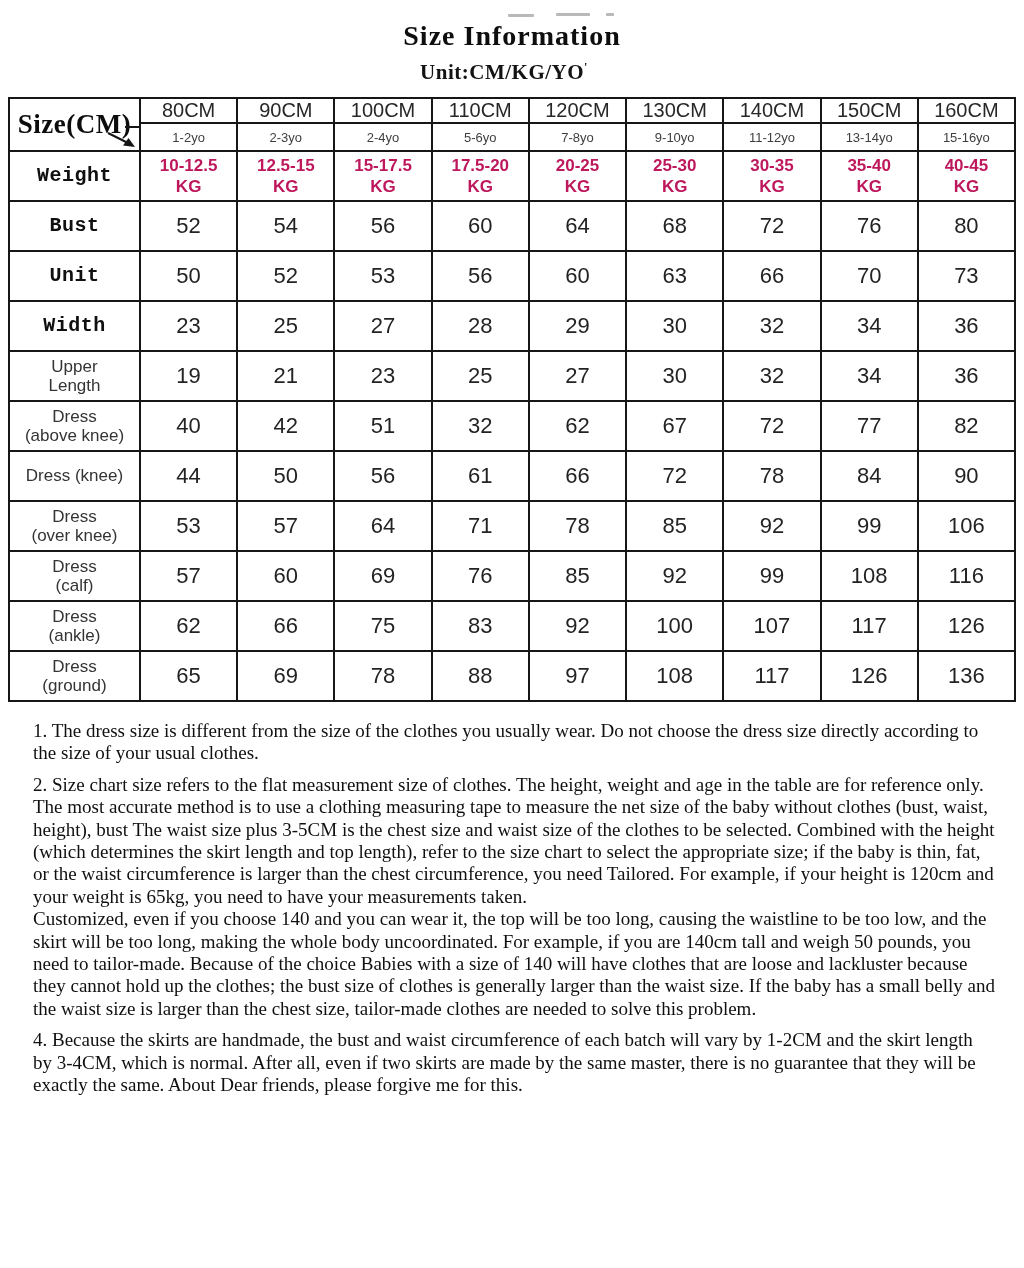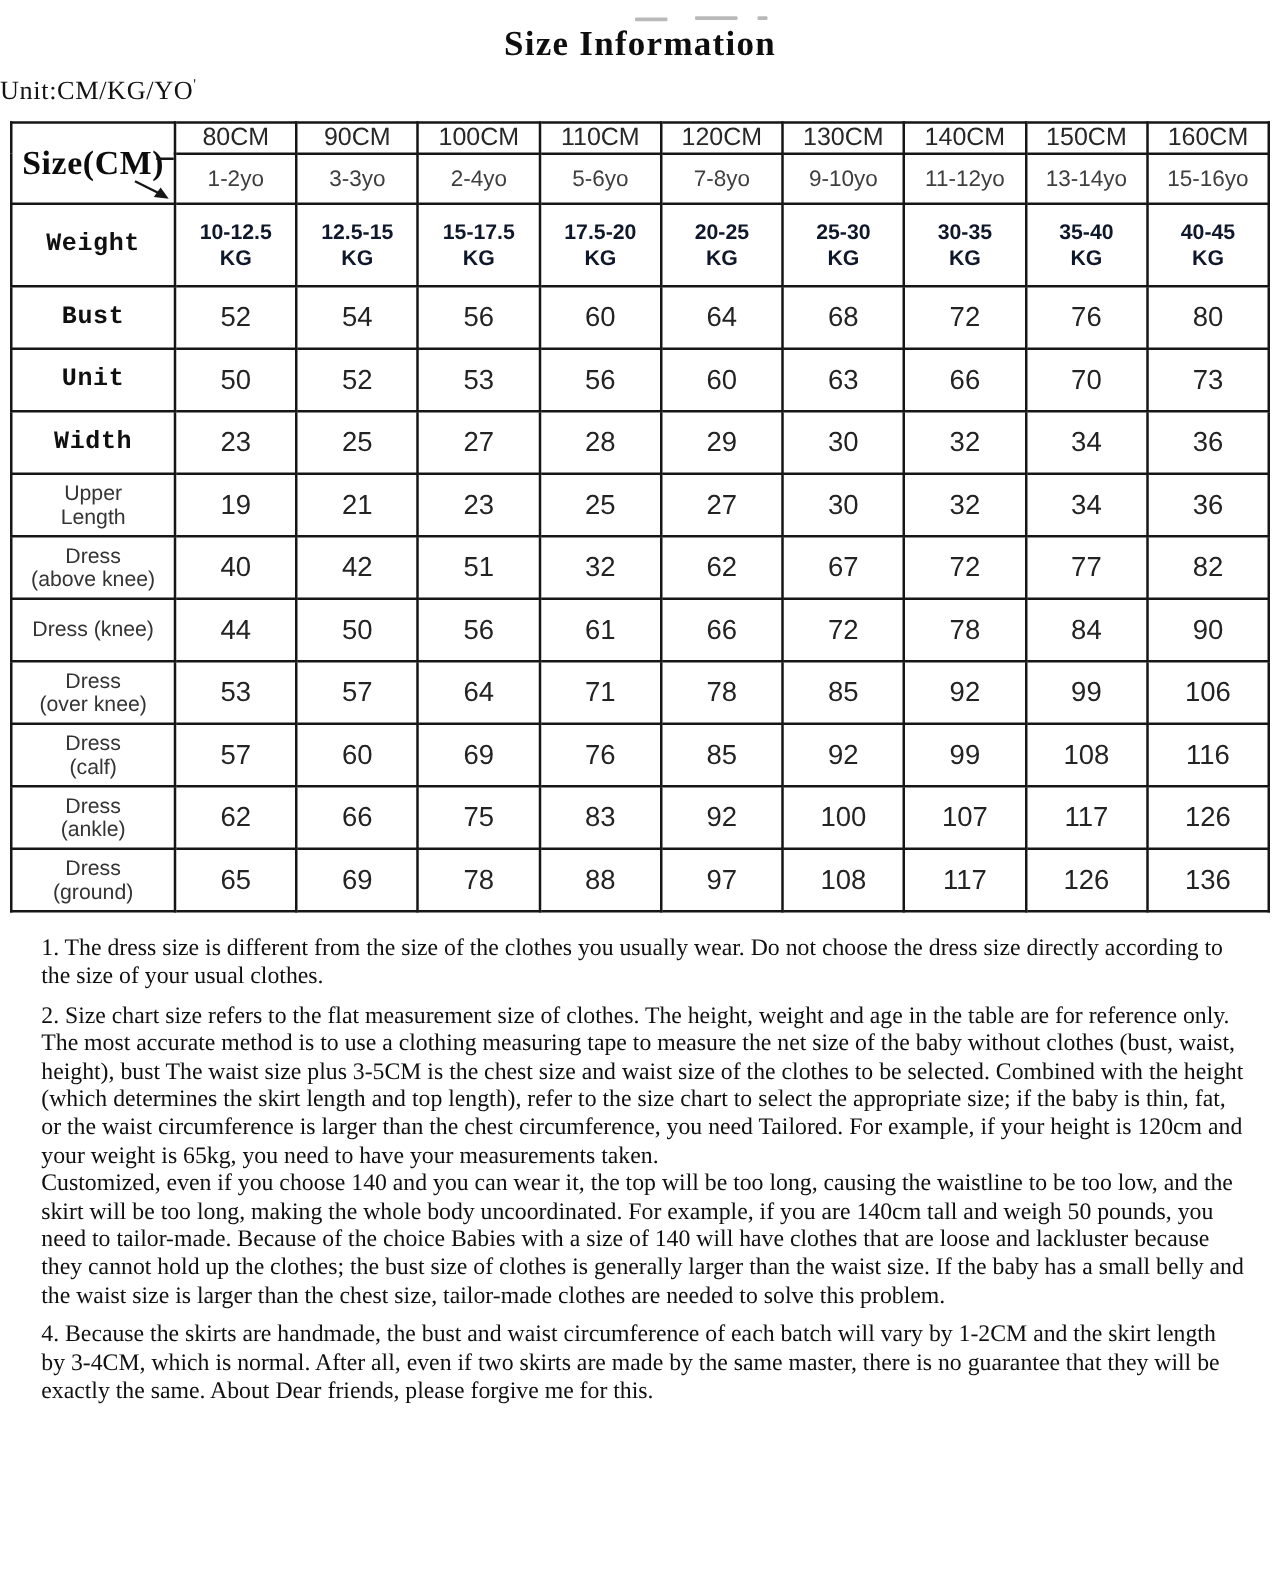--- a/index.html
+++ b/index.html
@@ -12,22 +12,22 @@
   .artifact.a1 { left: 508px; top: 14px; width: 26px; }
   .artifact.a2 { left: 556px; top: 13px; width: 34px; }
   .artifact.a3 { left: 606px; top: 13px; width: 8px; }
 
   .title {
     font-family: "Liberation Serif", serif; font-weight: bold;
     font-size: 28px; letter-spacing: 1px; text-align: center;
     margin-top: 20px; color: #0e0e0e;
   }
   .unit-line {
-    text-align: left; padding-right: 16px; margin-top: 8px;
-    font-family: "Liberation Serif", serif; font-weight: normal;
+    text-align: center; padding-right: 16px; margin-top: 8px;
+    font-family: "Liberation Serif", serif; font-weight: bold;
     font-size: 21px; color: #131313; letter-spacing: .5px;
   }
   .unit-line sup { font-size: 12px; }
 
   table.size-table {
     border-collapse: collapse; table-layout: fixed;
     width: 1008px; margin: 12px 8px 0 8px;
   }
   .size-table td {
     border: 2px solid #161616; text-align: center; vertical-align: middle;
@@ -35,22 +35,22 @@
   }
   .corner-cell { position: relative; }
   .corner-text {
     font-family: "Liberation Serif", serif; font-weight: bold;
     font-size: 27px; letter-spacing: .5px; color: #0c0c0c;
   }
   .corner-dash { position: absolute; right: -1px; top: 27px; width: 15px; height: 2px; background: #161616; }
   .corner-arrow { position: absolute; right: 2px; bottom: 1px; }
 
   .size-cell   { height: 21px; font-size: 20px; color: #272727; }
-  .age-cell    { height: 40px; font-size: 18px; color: #3e3e3e; }
-  .weight-cell { height: 66px; font-size: 17px; font-weight: bold; line-height: 1.25; white-space: pre-line; color: #0f172a; }
+  .age-cell    { height: 28px; font-size: 13px; color: #3e3e3e; }
+  .weight-cell { height: 50px; font-size: 17px; font-weight: bold; line-height: 1.25; white-space: pre-line; color: #be185d; }
   .row-label   { font-size: 17px; color: #343434; white-space: pre-line; line-height: 1.12; }
   .row-label.serif {
     font-family: Liberation Mono, monospace; font-weight: bold;
     font-size: 20px; color: #101010; letter-spacing: .5px; white-space: normal;
   }
   .value-cell  { height: 50px; font-size: 22px; color: #232323; }
 
   .notes { margin: 18px 28px 0 33px; font-size: 19px; line-height: 1.18; color: #101010; }
   .note  { white-space: pre-wrap; margin-bottom: 9px; font-family: Liberation Serif, serif; }
 </style>
@@ -81,21 +81,21 @@
         <td class="size-cell">100CM</td>
         <td class="size-cell">110CM</td>
         <td class="size-cell">120CM</td>
         <td class="size-cell">130CM</td>
         <td class="size-cell">140CM</td>
         <td class="size-cell">150CM</td>
         <td class="size-cell">160CM</td>
       </tr>
       <tr>
         <td class="age-cell">1-2yo</td>
-        <td class="age-cell">3-3yo</td>
+        <td class="age-cell">2-3yo</td>
         <td class="age-cell">2-4yo</td>
         <td class="age-cell">5-6yo</td>
         <td class="age-cell">7-8yo</td>
         <td class="age-cell">9-10yo</td>
         <td class="age-cell">11-12yo</td>
         <td class="age-cell">13-14yo</td>
         <td class="age-cell">15-16yo</td>
       </tr>
       <tr>
         <td class="row-label serif">Weight</td>

